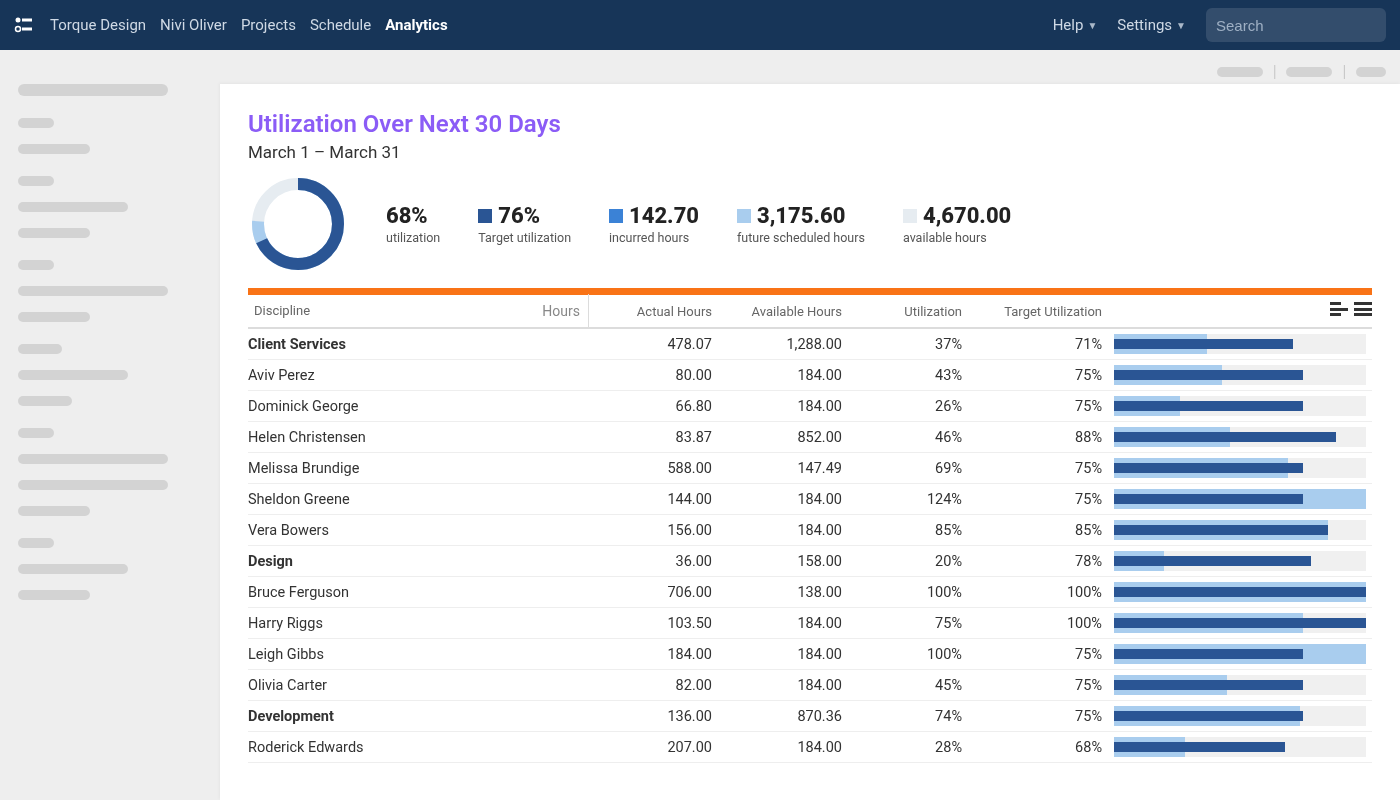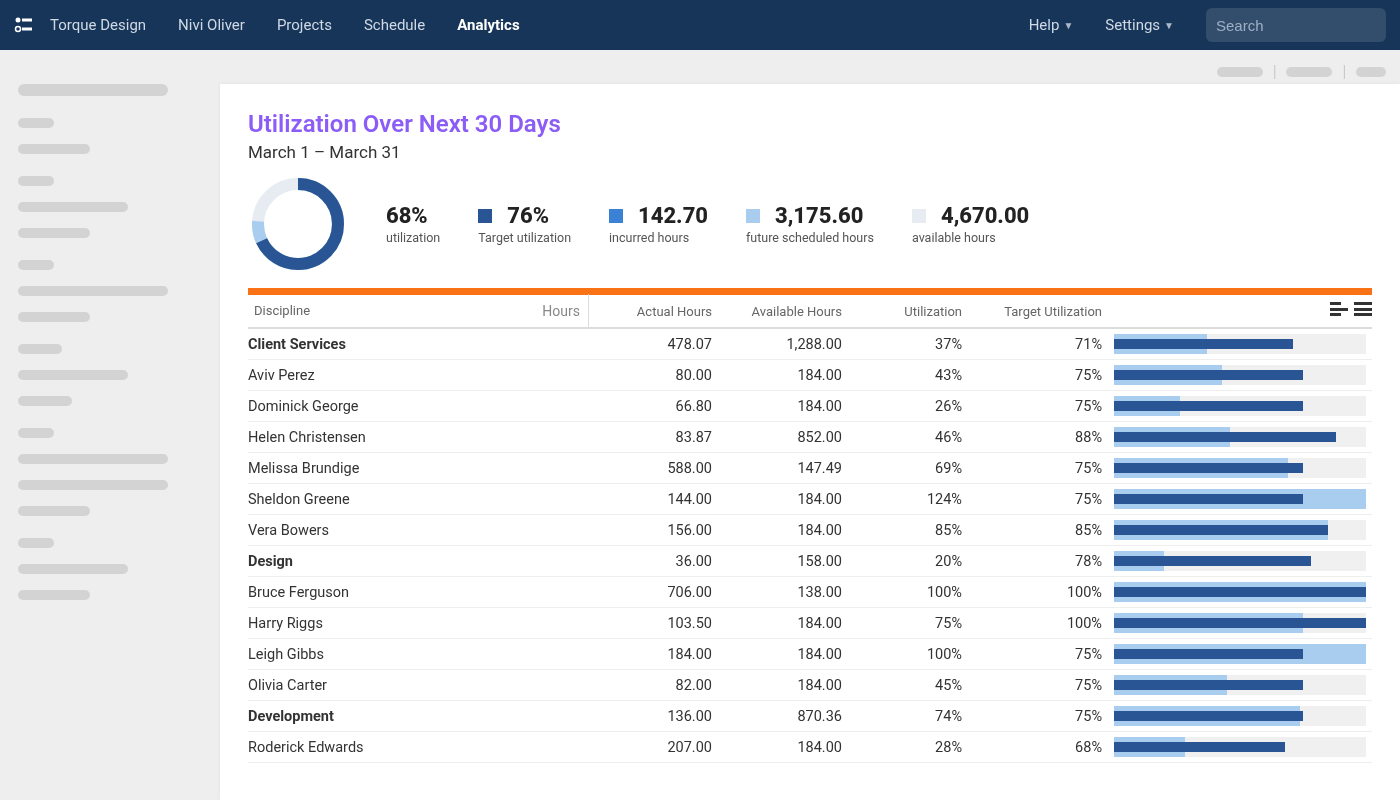--- a/index.html
+++ b/index.html
@@ -1,24 +1,24 @@
 <!DOCTYPE html>
 <html><head>
 <meta charset="utf-8">
 <style>
 * { box-sizing: border-box; margin: 0; padding: 0; }
 body { font-family: -apple-system, BlinkMacSystemFont, "Segoe UI", Roboto, sans-serif; background: #eeeeee; color: #333; width: 1400px; height: 800px; overflow: hidden; }
 
 
 .topnav { background: #173558; height: 50px; display: flex; align-items: center; padding: 0 14px; color: #fff; }
 .logo-icon { margin-right: 16px; display:flex; align-items:center; }
-.nav-links { display: flex; gap: 32px; align-items: center; }
+.nav-links { display: flex; gap: 14px; align-items: center; }
 .nav-link { color: #cfd9e5; font-size: 15px; cursor: pointer; }
 .nav-link.active { color: #fff; font-weight: 700; }
-.nav-right { margin-left: auto; display: flex; align-items: center; gap: 32px; }
+.nav-right { margin-left: auto; display: flex; align-items: center; gap: 20px; }
 .nav-sec { color: #cfd9e5; font-size: 15px; cursor: pointer; display:flex; align-items:center; gap:4px;}
 .caret { font-size: 10px; opacity:.8;}
 .search-wrap { background: rgba(255,255,255,0.12); border-radius: 6px; padding: 0 10px; height: 34px; display:flex; align-items:center; width: 180px; }
 .search-wrap input { background: transparent; border: none; outline: none; color: #cfd9e5; font-size: 15px; width: 100%; }
 .search-wrap input::placeholder { color: #9fb0c4; }
 
 
 .outer { display: flex; padding-top: 34px; height: calc(800px - 50px); }
 .left-col { width: 220px; padding: 0 18px; }
 .ph { background: #d3d3d3; border-radius: 6px; height: 10px; margin-bottom: 16px; }
@@ -34,21 +34,21 @@
 
 .content-card { background: #fff; flex: 1; margin-right: 0; padding: 26px 28px 0 28px; height: 100%; overflow: hidden; box-shadow: -1px -1px 3px rgba(0,0,0,0.04); }
 
 h1 { font-size: 24px; font-weight: 600; color: #8b5cf6; }
 .subtitle { font-size: 17px; color: #333; margin-top: 4px; }
 
 
 .kpi-row { display: flex; align-items: center; margin-top: 12px; gap: 38px; }
 .donut-wrap { width: 100px; height: 100px; }
 .kpi { display: flex; flex-direction: column; }
-.kpi-top { display:flex; align-items:center; gap:15px; }
+.kpi-top { display:flex; align-items:center; gap:6px; }
 .kpi-val { font-size: 22px; font-weight: 800; color: #222; }
 .kpi-lbl { font-size: 12.5px; color: #555; margin-top: 2px; }
 .sw { width: 14px; height: 14px; display:inline-block; }
 .sw-darkblue { background: #2a5594; }
 .sw-blue { background: #3b82d6; }
 .sw-lightblue { background: #a9cdee; }
 .sw-pale { background: #e6ecf1; }
 
 
 .tbl { margin-top: 14px; border-top: 7px solid #f97316; }

